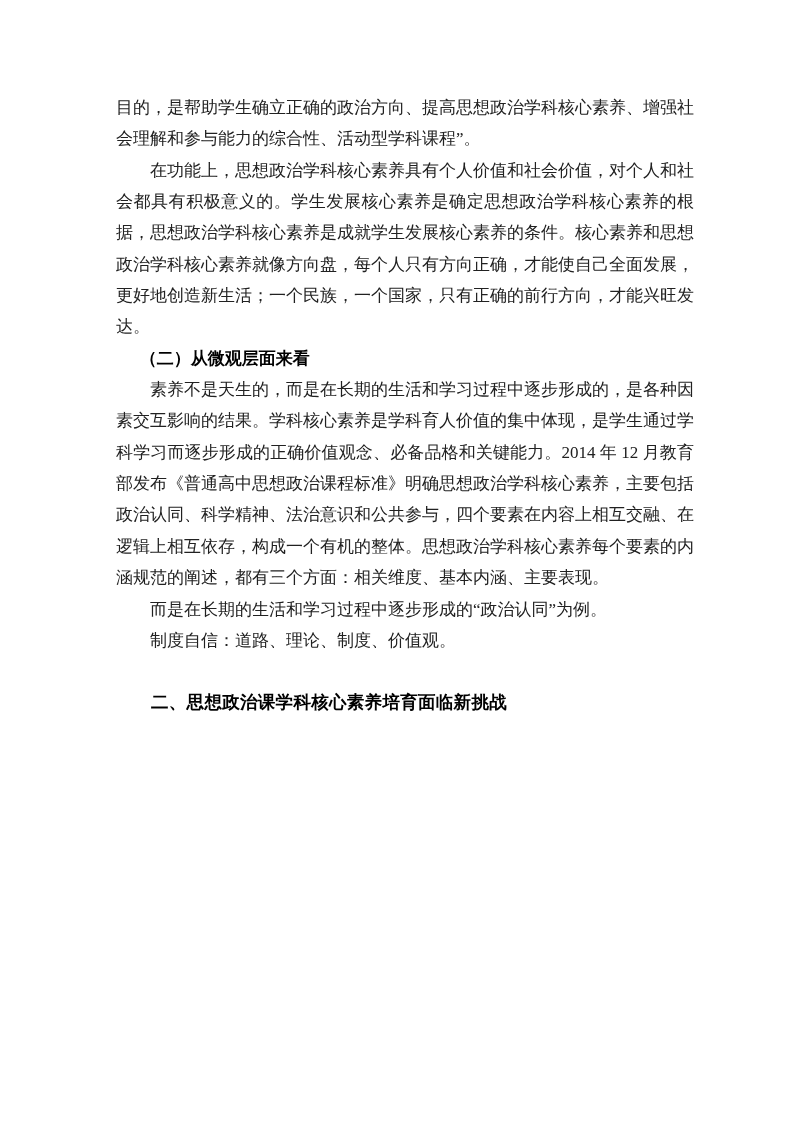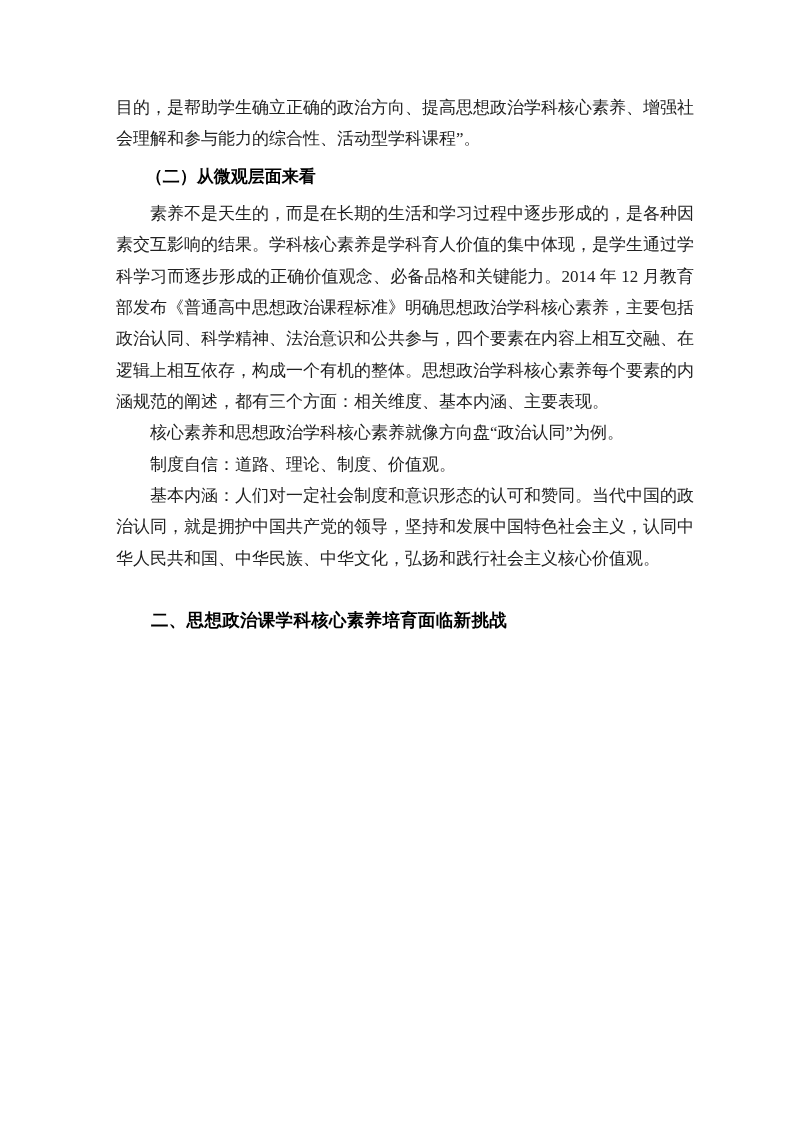--- a/index.html
+++ b/index.html
@@ -27,21 +27,21 @@
   }
   p.para {
     margin: 0;
     padding: 0;
     text-indent: 2em;
   }
   p.para.no-indent {
     text-indent: 0;
   }
   .subsection-heading {
-    margin: 6px;
+    margin: 0;
     padding: 0;
     font-family: "Liberation Sans", "DejaVu Sans", sans-serif;
     font-size: 17px;
     line-height: 31.35px;
     font-weight: 700;
     color: #000000;
     text-indent: 1.4em;
     text-align: left;
   }
   .section-heading {
@@ -58,28 +58,28 @@
   }
 </style>
 </head>
 <body>
 
 <div class="page">
   <div class="content">
 
     <p class="para no-indent">目的，是帮助学生确立正确的政治方向、提高思想政治学科核心素养、增强社会理解和参与能力的综合性、活动型学科课程”。</p>
 
+    <p class="para">在功能上，思想政治学科核心素养具有个人价值和社会价值，对个人和社会都具有积极意义的。学生发展核心素养是确定思想政治学科核心素养的根据，思想政治学科核心素养是成就学生发展核心素养的条件。核心素养和思想政治学科核心素养就像方向盘，每个人只有方向正确，才能使自己全面发展，更好地创造新生活；一个民族，一个国家，只有正确的前行方向，才能兴旺发达。</p>
 
     <h3 class="subsection-heading">（二）从微观层面来看</h3>
 
     <p class="para">素养不是天生的，而是在长期的生活和学习过程中逐步形成的，是各种因素交互影响的结果。学科核心素养是学科育人价值的集中体现，是学生通过学科学习而逐步形成的正确价值观念、必备品格和关键能力。2014 年 12 月教育部发布《普通高中思想政治课程标准》明确思想政治学科核心素养，主要包括政治认同、科学精神、法治意识和公共参与，四个要素在内容上相互交融、在逻辑上相互依存，构成一个有机的整体。思想政治学科核心素养每个要素的内涵规范的阐述，都有三个方面：相关维度、基本内涵、主要表现。</p>
 
-    <p class="para">核心素养和思想政治学科核心素养就像方向盘“政治认同”为例。</p>
+    <p class="para">而是在长期的生活和学习过程中逐步形成的“政治认同”为例。</p>
 
     <p class="para">制度自信：道路、理论、制度、价值观。</p>
 
-    <p class="para">基本内涵：人们对一定社会制度和意识形态的认可和赞同。当代中国的政治认同，就是拥护中国共产党的领导，坚持和发展中国特色社会主义，认同中华人民共和国、中华民族、中华文化，弘扬和践行社会主义核心价值观。</p>
 
 
     <h2 class="section-heading">二、思想政治课学科核心素养培育面临新挑战</h2>
 
   </div>
 </div>
 
 </body></html>

